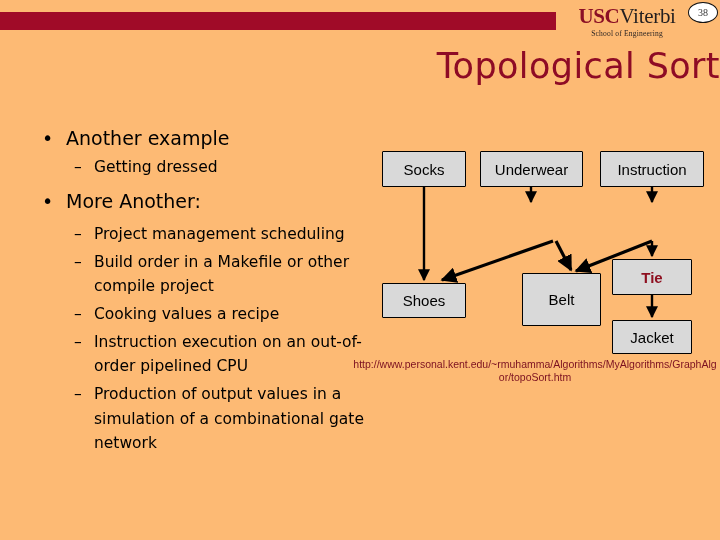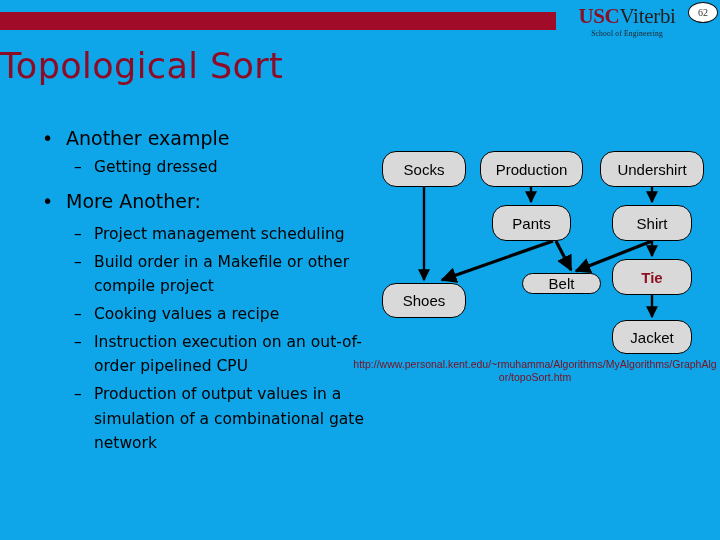--- a/index.html
+++ b/index.html
@@ -11,21 +11,21 @@
     height: 540px;
     background: #ffffff;
     font-family: "Liberation Sans", sans-serif;
     overflow: hidden;
     position: relative;
   }
   #slide {
     position: relative;
     width: 720px;
     height: 540px;
-    background: #0ea5e9;
+    background: #fdba74;
     overflow: hidden;
   }
 
   
   .header-bar {
     position: absolute;
     left: 0;
     top: 12px;
     width: 556px;
     height: 18px;
@@ -78,21 +78,21 @@
     justify-content: center;
     background: #ffffff;
   }
 
   
   .slide-title {
     position: absolute;
     left: 0;
     top: 46px;
     width: 720px;
-    text-align: left;
+    text-align: right;
     font-size: 35px;
     color: #8e0b25;
     font-family: "DejaVu Sans", sans-serif;
     font-weight: normal;
     letter-spacing: 0.4px;
   }
 
   
   .body-text {
     position: absolute;
@@ -144,38 +144,38 @@
   }
   .diagram svg {
     position: absolute;
     left: 0;
     top: 0;
   }
   .node {
     position: absolute;
     background: #d9d9d9;
     border: 1.6px solid #000000;
-    border-radius: 14px;
+    border-radius: 1px;
     display: flex;
     align-items: center;
     justify-content: center;
     font-family: "Liberation Sans", sans-serif;
     font-size: 15px;
     color: #000000;
     box-sizing: border-box;
     z-index: 3;
   }
   .node.accent { color: #8e1020; font-weight: bold; }
 
   .n-socks      { left: 12px;  top: 11px;  width: 84px;  height: 36px; }
   .n-underwear  { left: 110px; top: 11px;  width: 103px; height: 36px; }
   .n-undershirt { left: 230px; top: 11px;  width: 104px; height: 36px; }
   .n-pants      { left: 122px; top: 65px;  width: 79px;  height: 36px; }
   .n-shirt      { left: 242px; top: 65px;  width: 80px;  height: 36px; }
-  .n-belt       { left: 152px; top: 133px; width: 79px;  height: 21px; text-align: center; }
+  .n-belt       { left: 152px; top: 133px; width: 79px;  height: 53px; text-align: center; }
   .n-tie        { left: 242px; top: 119px; width: 80px;  height: 36px; }
   .n-shoes      { left: 12px;  top: 143px; width: 84px;  height: 35px; }
   .n-jacket     { left: 242px; top: 180px; width: 80px;  height: 34px; }
 
   
   .source-url {
     position: absolute;
     left: 352px;
     top: 358px;
     width: 366px;
@@ -192,21 +192,21 @@
 
 <div id="slide">
 
   <div class="header-bar"></div>
 
   <div class="logo">
     <div class="logo-main"><span class="logo-usc">USC</span><span class="logo-viterbi">Viterbi</span></div>
     <div class="logo-sub">School of Engineering</div>
   </div>
 
-  <div class="slide-number">62</div>
+  <div class="slide-number">38</div>
 
   <div class="slide-title">Topological Sort</div>
 
   <div class="body-text">
     <div class="lvl1">
       <span class="mark">•</span>
       <span>Another example</span>
     </div>
     <div class="lvl2">
       <span class="mark">–</span>
@@ -258,24 +258,22 @@
       <line x1="186" y1="101" x2="201" y2="130" stroke="#000000" stroke-width="3.2" marker-end="url(#arrow)"></line>
 
       <line x1="282" y1="101" x2="206" y2="131" stroke="#000000" stroke-width="3.2" marker-end="url(#arrow)"></line>
 
       <line x1="282" y1="101" x2="282" y2="116" stroke="#000000" stroke-width="2.4" marker-end="url(#arrow)"></line>
 
       <line x1="282" y1="155" x2="282" y2="177" stroke="#000000" stroke-width="2.4" marker-end="url(#arrow)"></line>
     </svg>
 
     <div class="node n-socks">Socks</div>
-    <div class="node n-underwear">Production</div>
-    <div class="node n-undershirt">Undershirt</div>
-    <div class="node n-pants">Pants</div>
-    <div class="node n-shirt">Shirt</div>
+    <div class="node n-underwear">Underwear</div>
+    <div class="node n-undershirt">Instruction</div>
     <div class="node n-belt">Belt</div>
     <div class="node n-tie accent">Tie</div>
     <div class="node n-shoes">Shoes</div>
     <div class="node n-jacket">Jacket</div>
   </div>
 
   <div class="source-url">http://www.personal.kent.edu/~rmuhamma/Algorithms/MyAlgorithms/GraphAlgor/topoSort.htm</div>
 
 </div>
 

